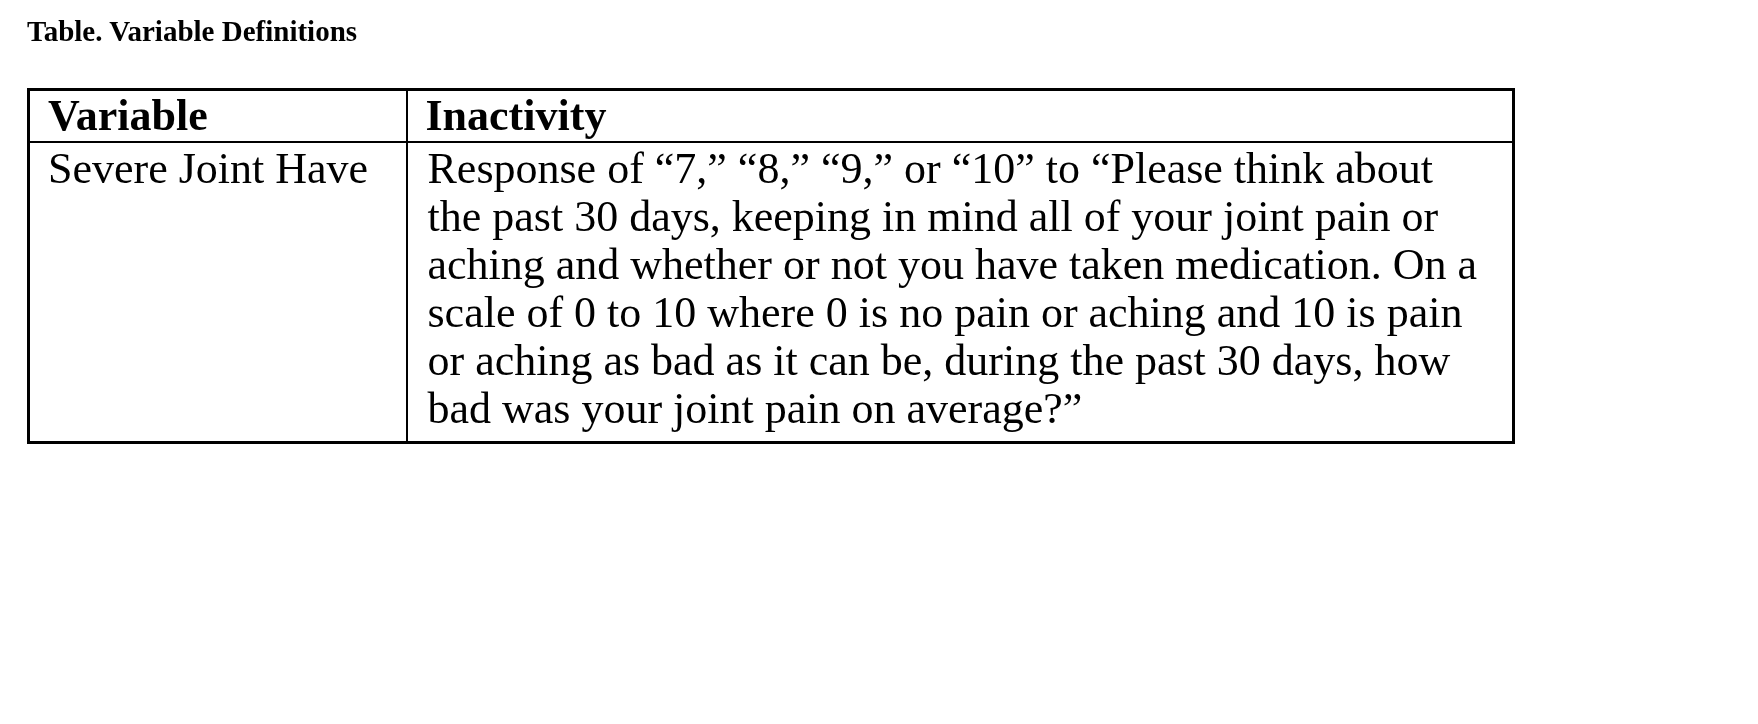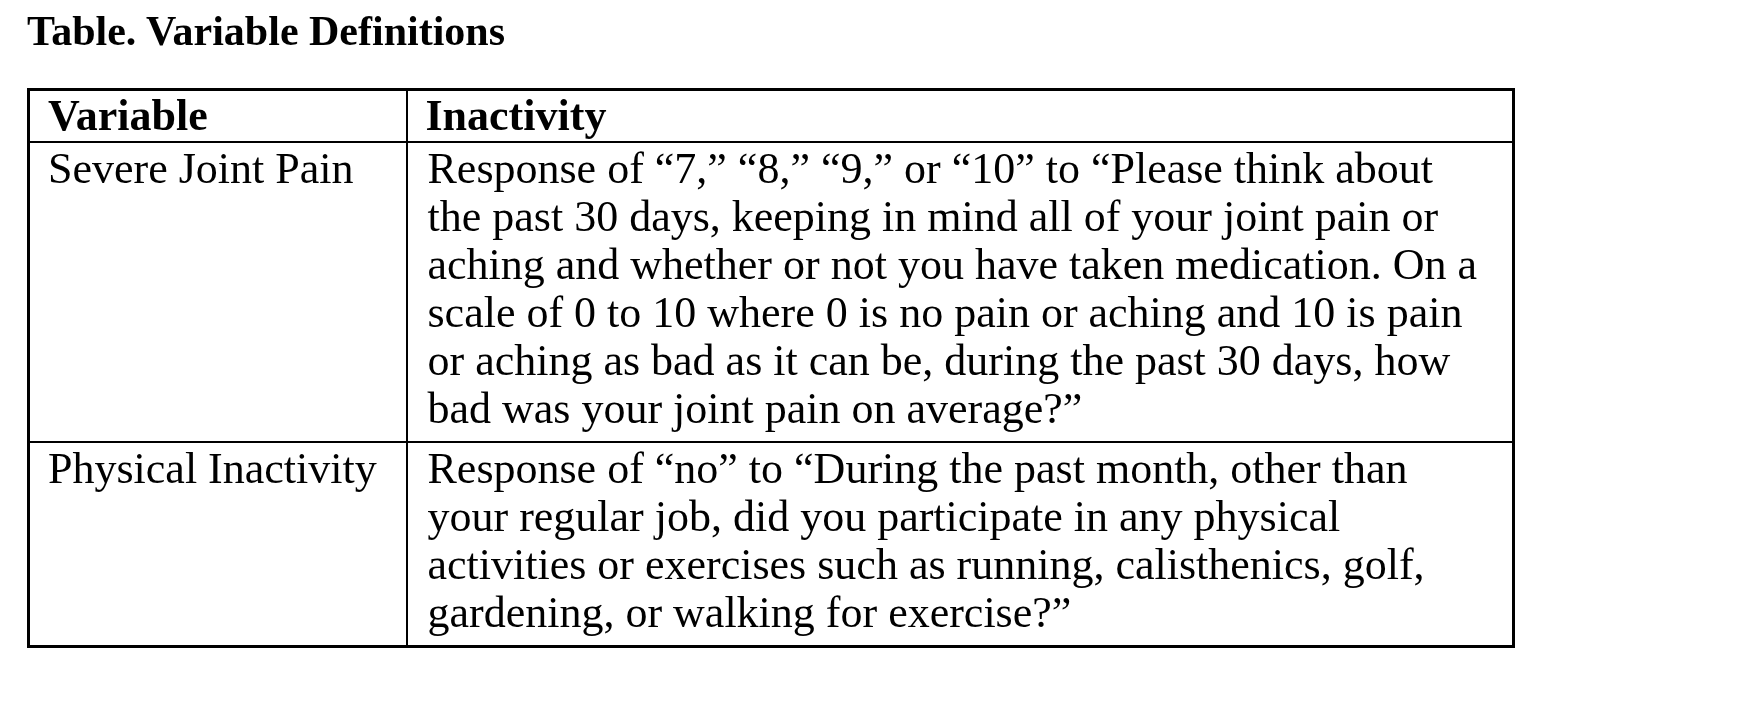--- a/index.html
+++ b/index.html
@@ -12,21 +12,21 @@
     width: 1758px;
     height: 724px;
     overflow: hidden;
     font-family: "Liberation Serif", "DejaVu Serif", serif;
     color: #000000;
   }
   .page {
     padding: 8px 16px 0 27px;
   }
   .caption {
-    font-size: 42px;
+    font-size: 29px;
     font-weight: bold;
     line-height: 46px;
     letter-spacing: 0px;
   }
   table.defs {
     margin-top: 34px;
     border-collapse: collapse;
     table-layout: fixed;
     width: 1488px;
     border: 3px solid #000000;
@@ -64,23 +64,19 @@
       <col class="c-def">
     </colgroup>
     <thead>
       <tr>
         <th>Variable</th>
         <th>Inactivity</th>
       </tr>
     </thead>
     <tbody>
       <tr>
-        <td class="var-cell">Severe Joint Pain</td>
+        <td class="var-cell">Severe Joint Have</td>
         <td class="def-cell">Response of “7,” “8,” “9,” or “10” to “Please think about the past 30 days, keeping in mind all of your joint pain or aching and whether or not you have taken medication. On a scale of 0 to 10 where 0 is no pain or aching and 10 is pain or aching as bad as it can be, during the past 30 days, how bad was your joint pain on average?”</td>
-      </tr>
-      <tr>
-        <td class="var-cell">Physical Inactivity</td>
-        <td class="def-cell">Response of “no” to “During the past month, other than your regular job, did you participate in any physical activities or exercises such as running, calisthenics, golf, gardening, or walking for exercise?”</td>
       </tr>
     </tbody>
   </table>
 
 </div>
 
 </body></html>

